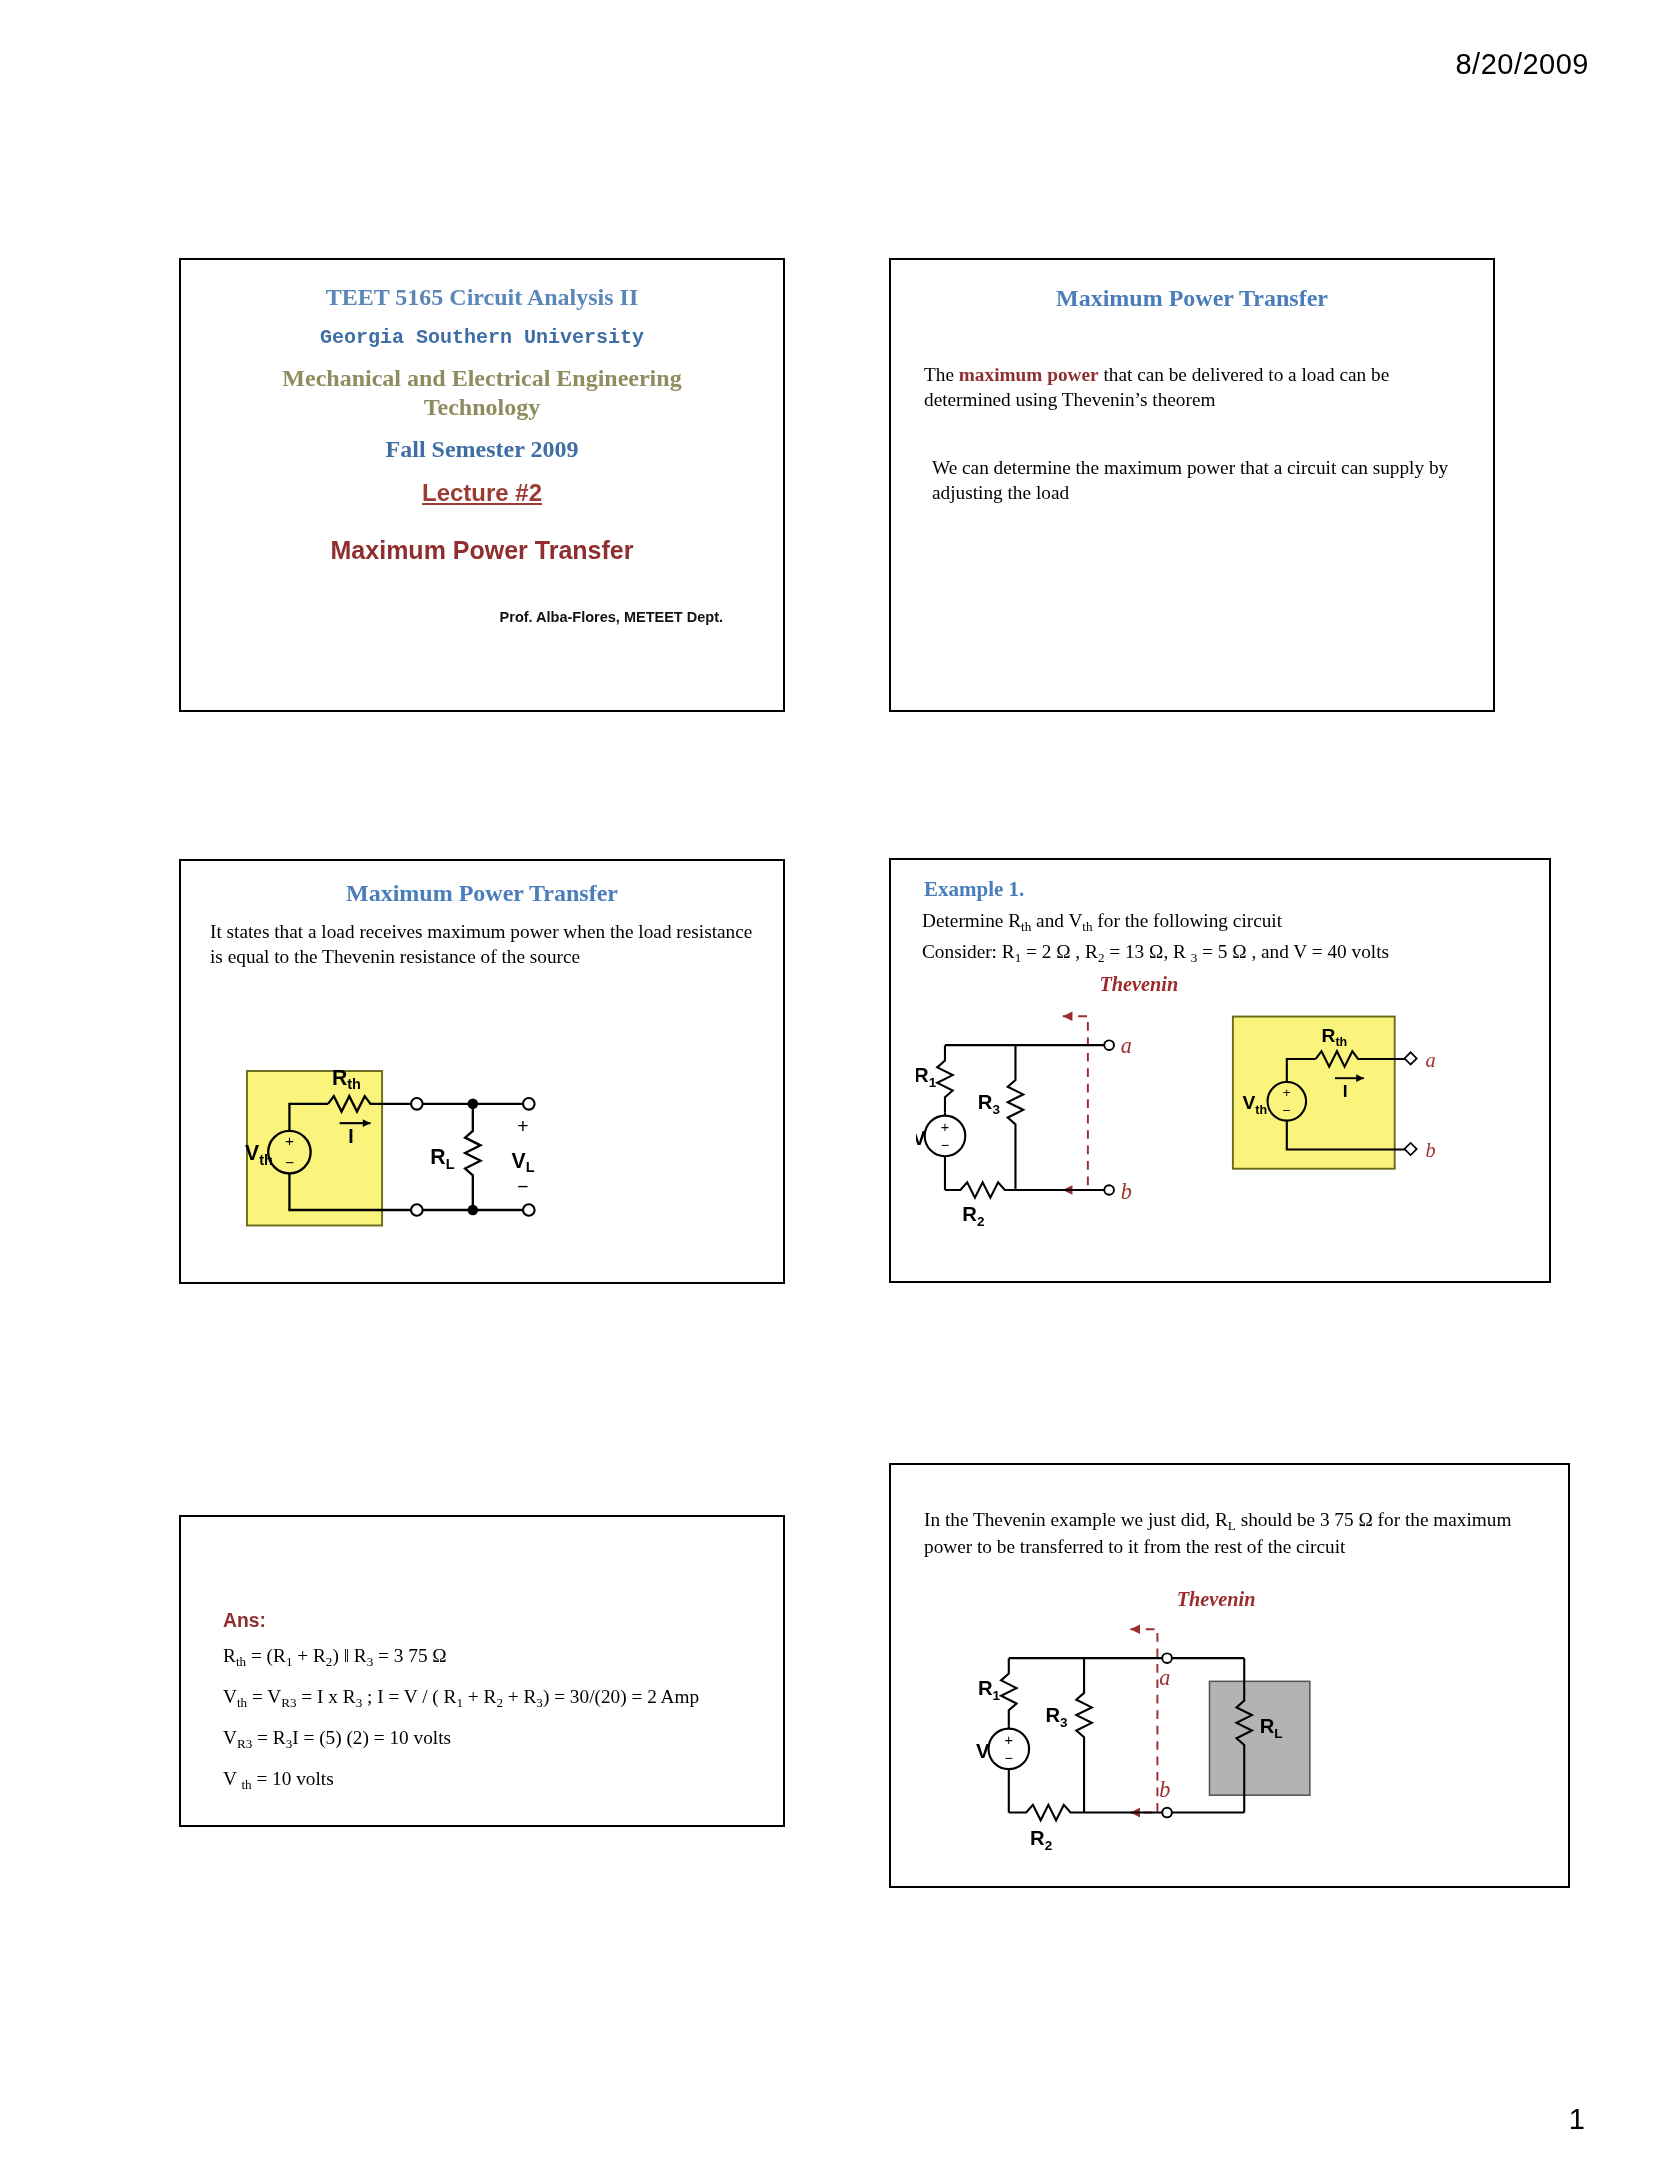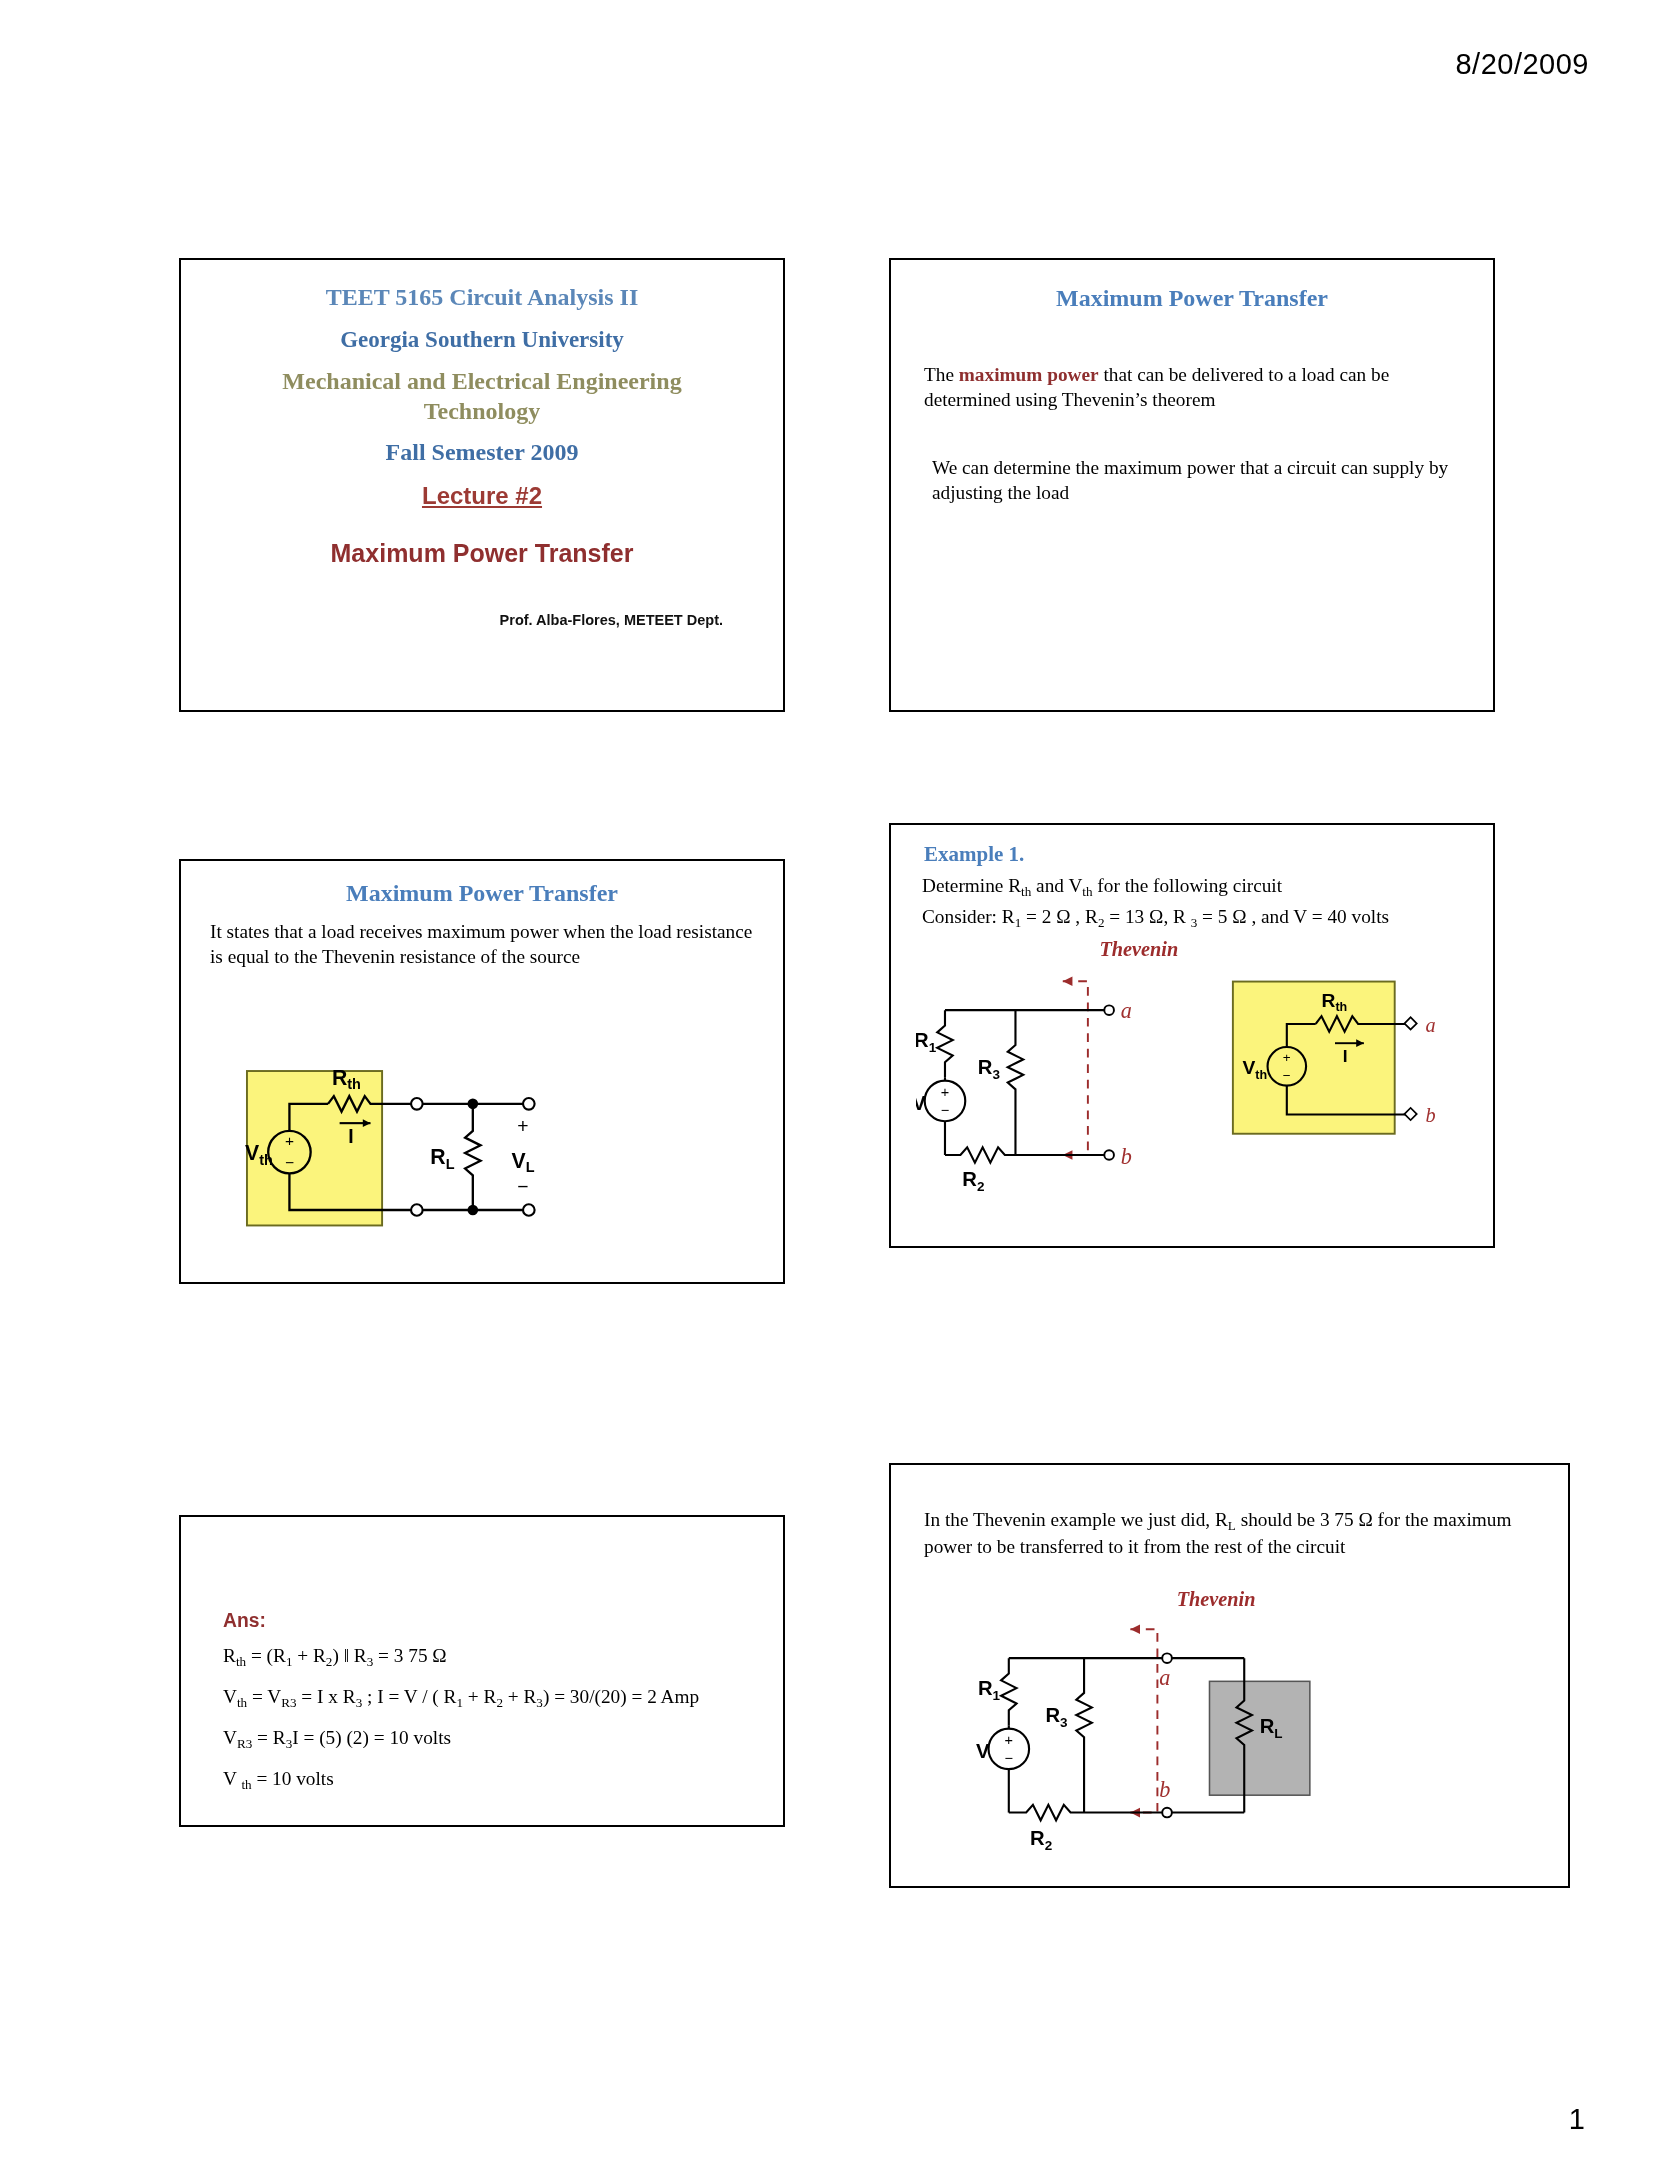--- a/index.html
+++ b/index.html
@@ -38,43 +38,44 @@
   .slide {
     position: absolute;
     border: 2.9px solid #000;
     background: #fff;
     box-sizing: border-box;
     overflow: hidden;
   }
   .slide-1 { left: 179px;  top: 258px;  width: 606px; height: 454px; }
   .slide-2 { left: 889px;  top: 258px;  width: 606px; height: 454px; }
   .slide-3 { left: 179px;  top: 859px;  width: 606px; height: 425px; }
-  .slide-4 { left: 889px;  top: 823px;  width: 606px; height: 425px; }
+  .slide-4 { left: 889px;  top: 858px;  width: 662px; height: 425px; }
   .slide-5 { left: 179px;  top: 1515px; width: 606px; height: 312px; }
   .slide-6 { left: 889px;  top: 1463px; width: 681px; height: 425px; }
 
   
   .title-block {
     padding-top: 23px;
     text-align: center;
   }
   .t-blue {
     color: #5b87b8;
     font-weight: bold;
     font-size: 24px;
     line-height: 1.22;
     margin-bottom: 13.5px;
     font-family: "Liberation Serif", serif;
   }
   .t-blue-dark {
     color: #3f6ea5;
     font-weight: bold;
-    font-size: 23px;
+    font-size: 20px;
     line-height: 1.22;
     margin-bottom: 13.5px;
+    font-family: Liberation Mono, monospace;
   }
   .t-olive {
     color: #8f8d5f;
     font-weight: bold;
     font-size: 24px;
     line-height: 1.22;
     margin-bottom: 13.5px;
   }
   .t-semester {
     color: #3f6ea5;

